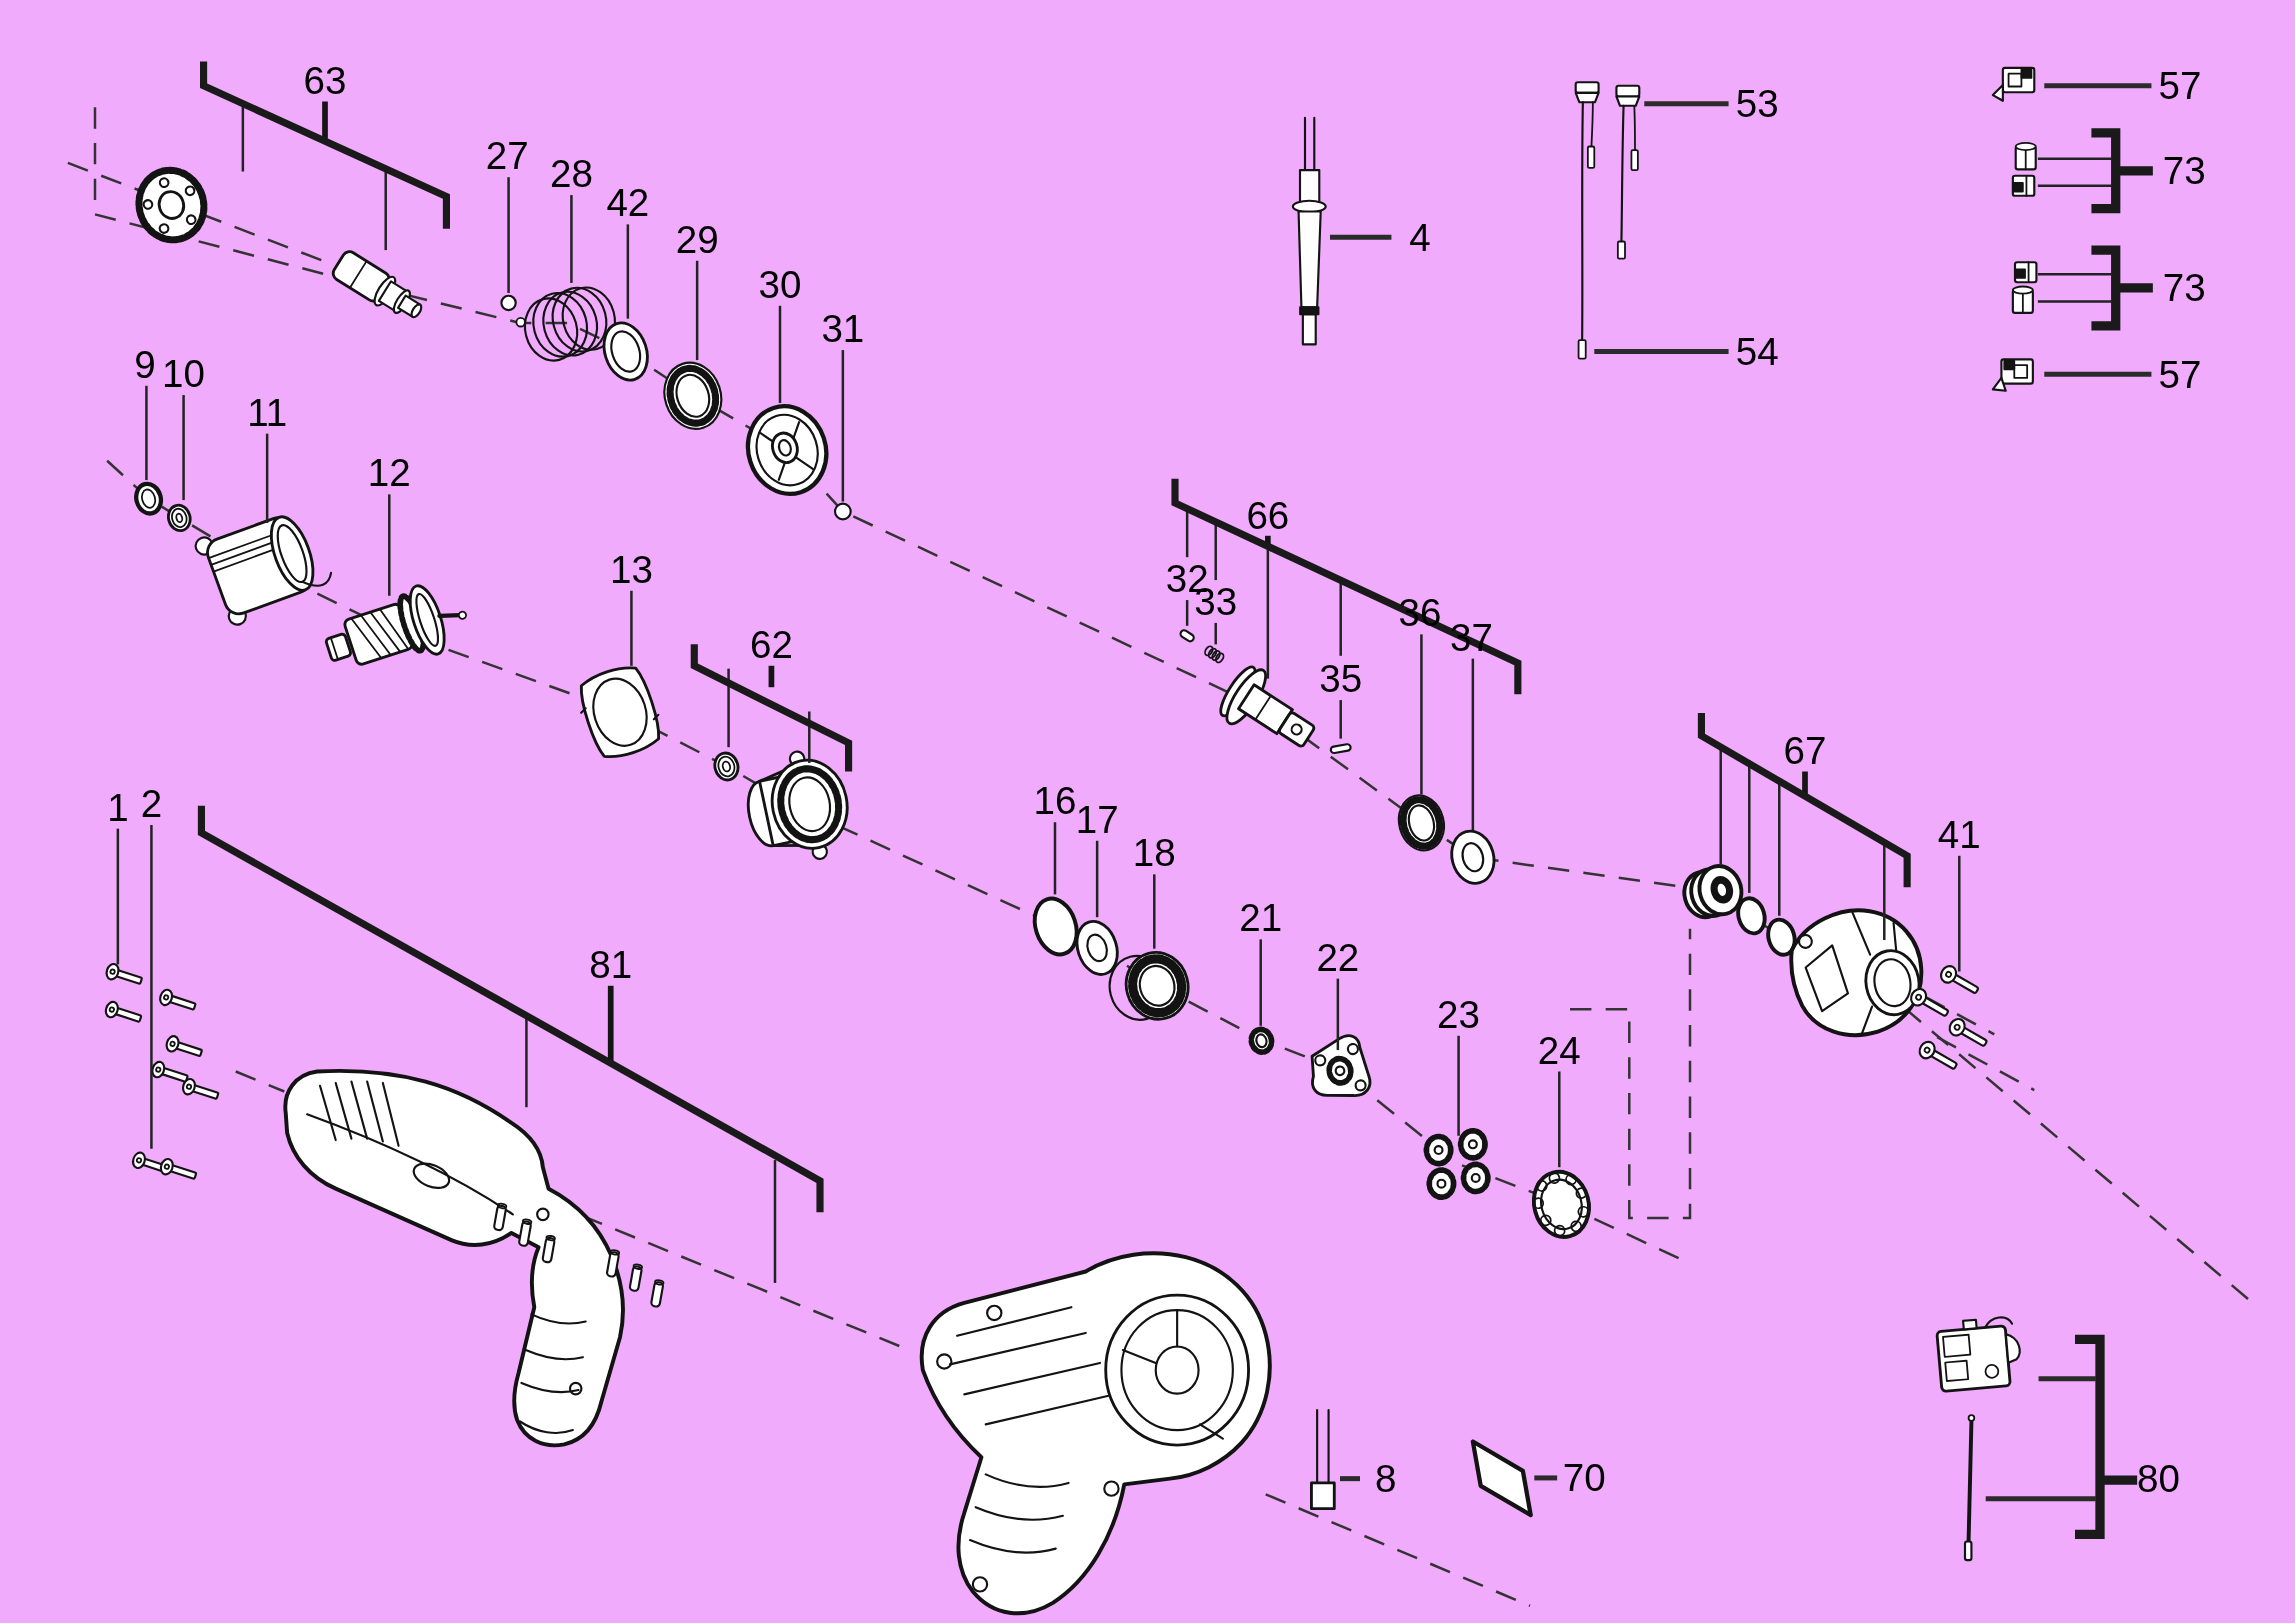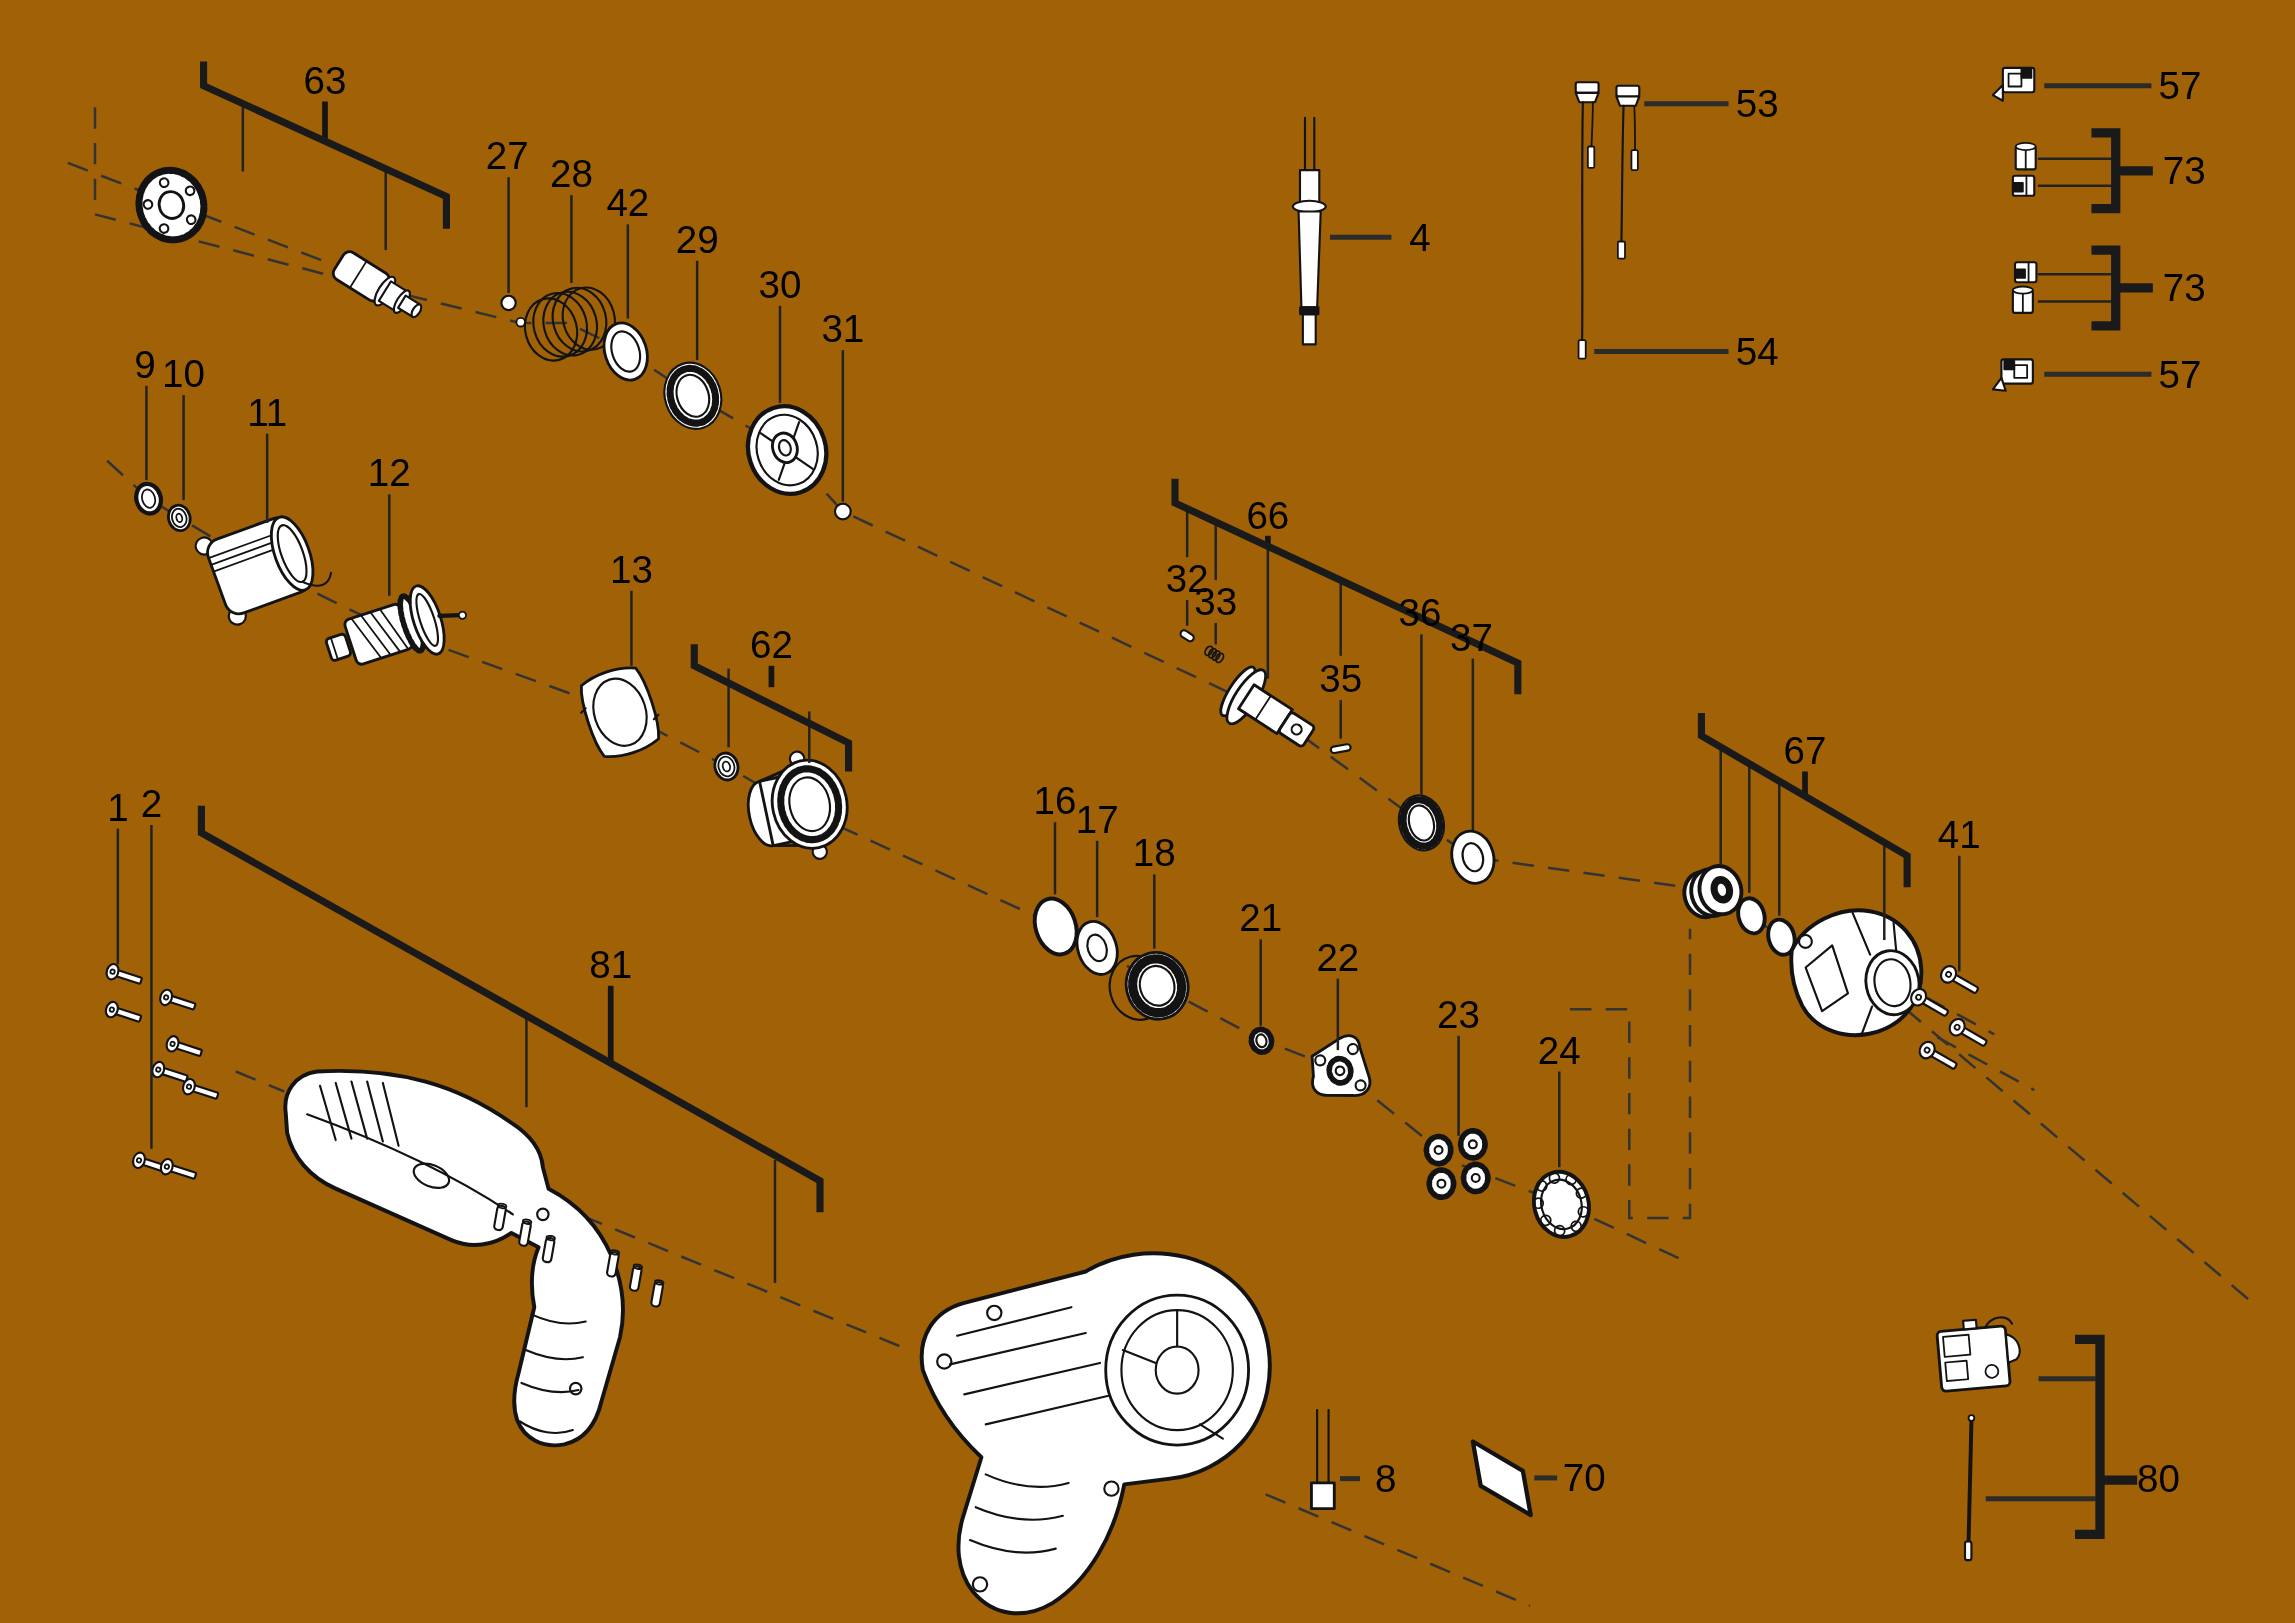--- a/index.html
+++ b/index.html
@@ -1,16 +1,16 @@
 <!DOCTYPE html>
 <html style="font-size:11.4px"><head>
 <meta charset="utf-8">
 <style>
   html,body{margin:0;padding:0;background:#fff}
-  .stage{position:relative;width:2295px;height:1623px;background:#a16207;overflow:hidden}
+  .stage{position:relative;width:2295px;height:1623px;background:#f0abfc;overflow:hidden}
   svg{display:block}
   .lbl{font-family:"Liberation Sans",sans-serif;font-size:54px;font-weight:400;fill:#000}
   .ld{stroke:#222;stroke-width:3.5;fill:none}
   .ldh{stroke:#2b2b2b;stroke-width:7;fill:none}
   .tk{stroke:#151515;stroke-width:8;fill:none}
   .br{fill:none;stroke:#1a1a1a;stroke-width:10}
   .brh{fill:none;stroke:#1a1a1a;stroke-width:13}
   .dash{fill:none;stroke:#333;stroke-width:3.5;stroke-dasharray:30 20}
   #parts *{stroke:#131313;fill:none;stroke-width:4;stroke-linecap:round;stroke-linejoin:round}
   #parts .w{fill:#fff}

